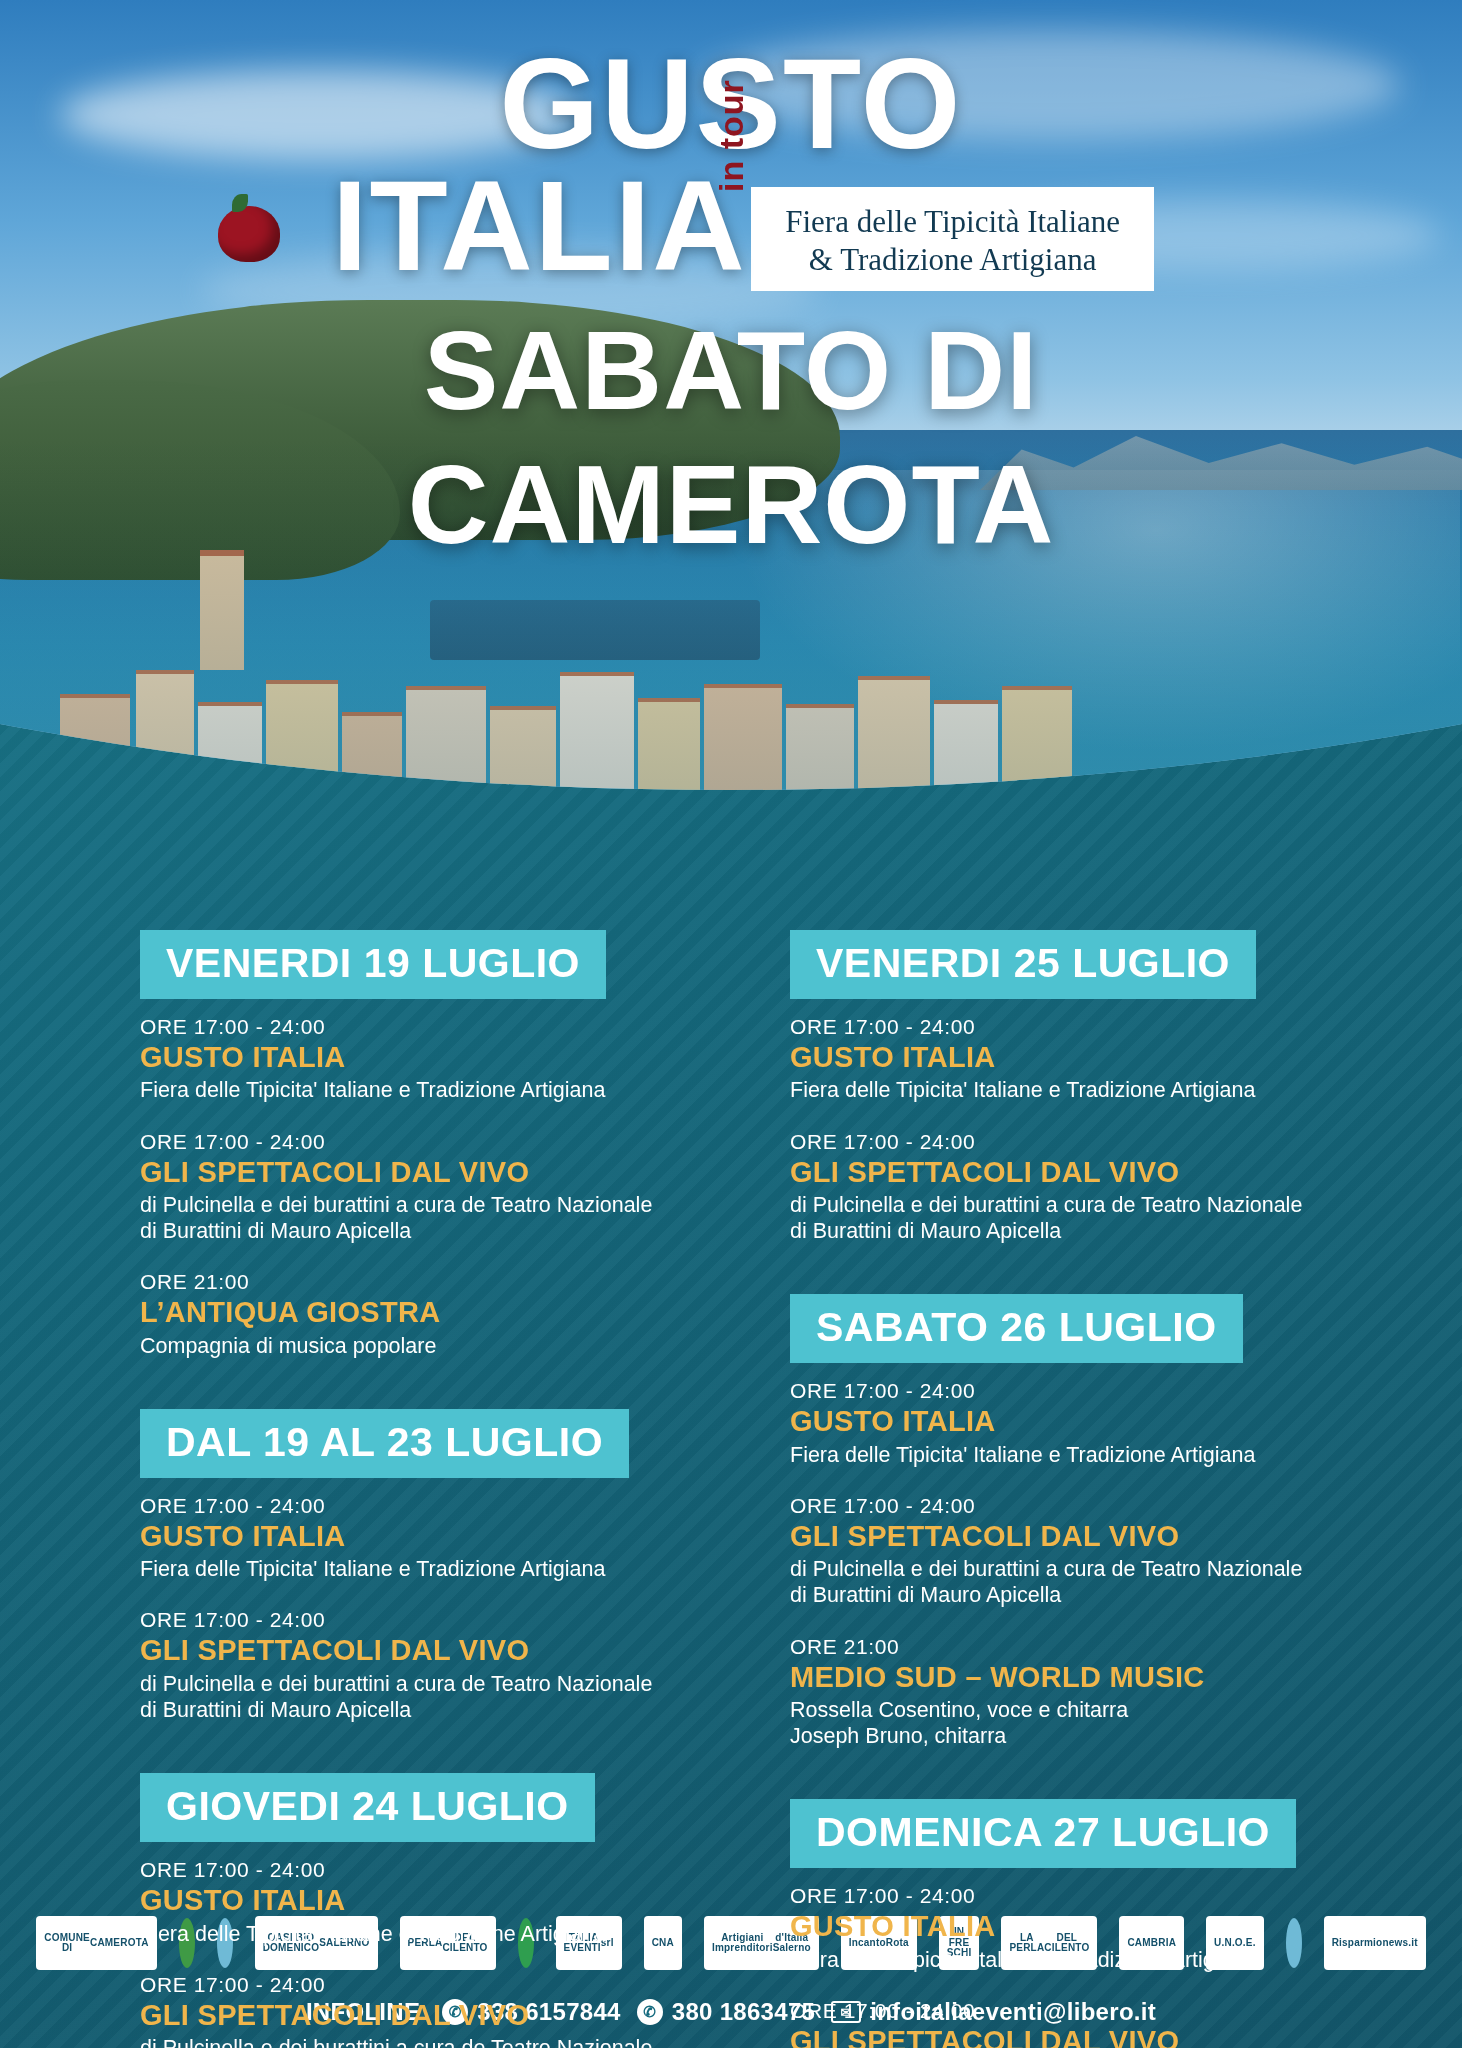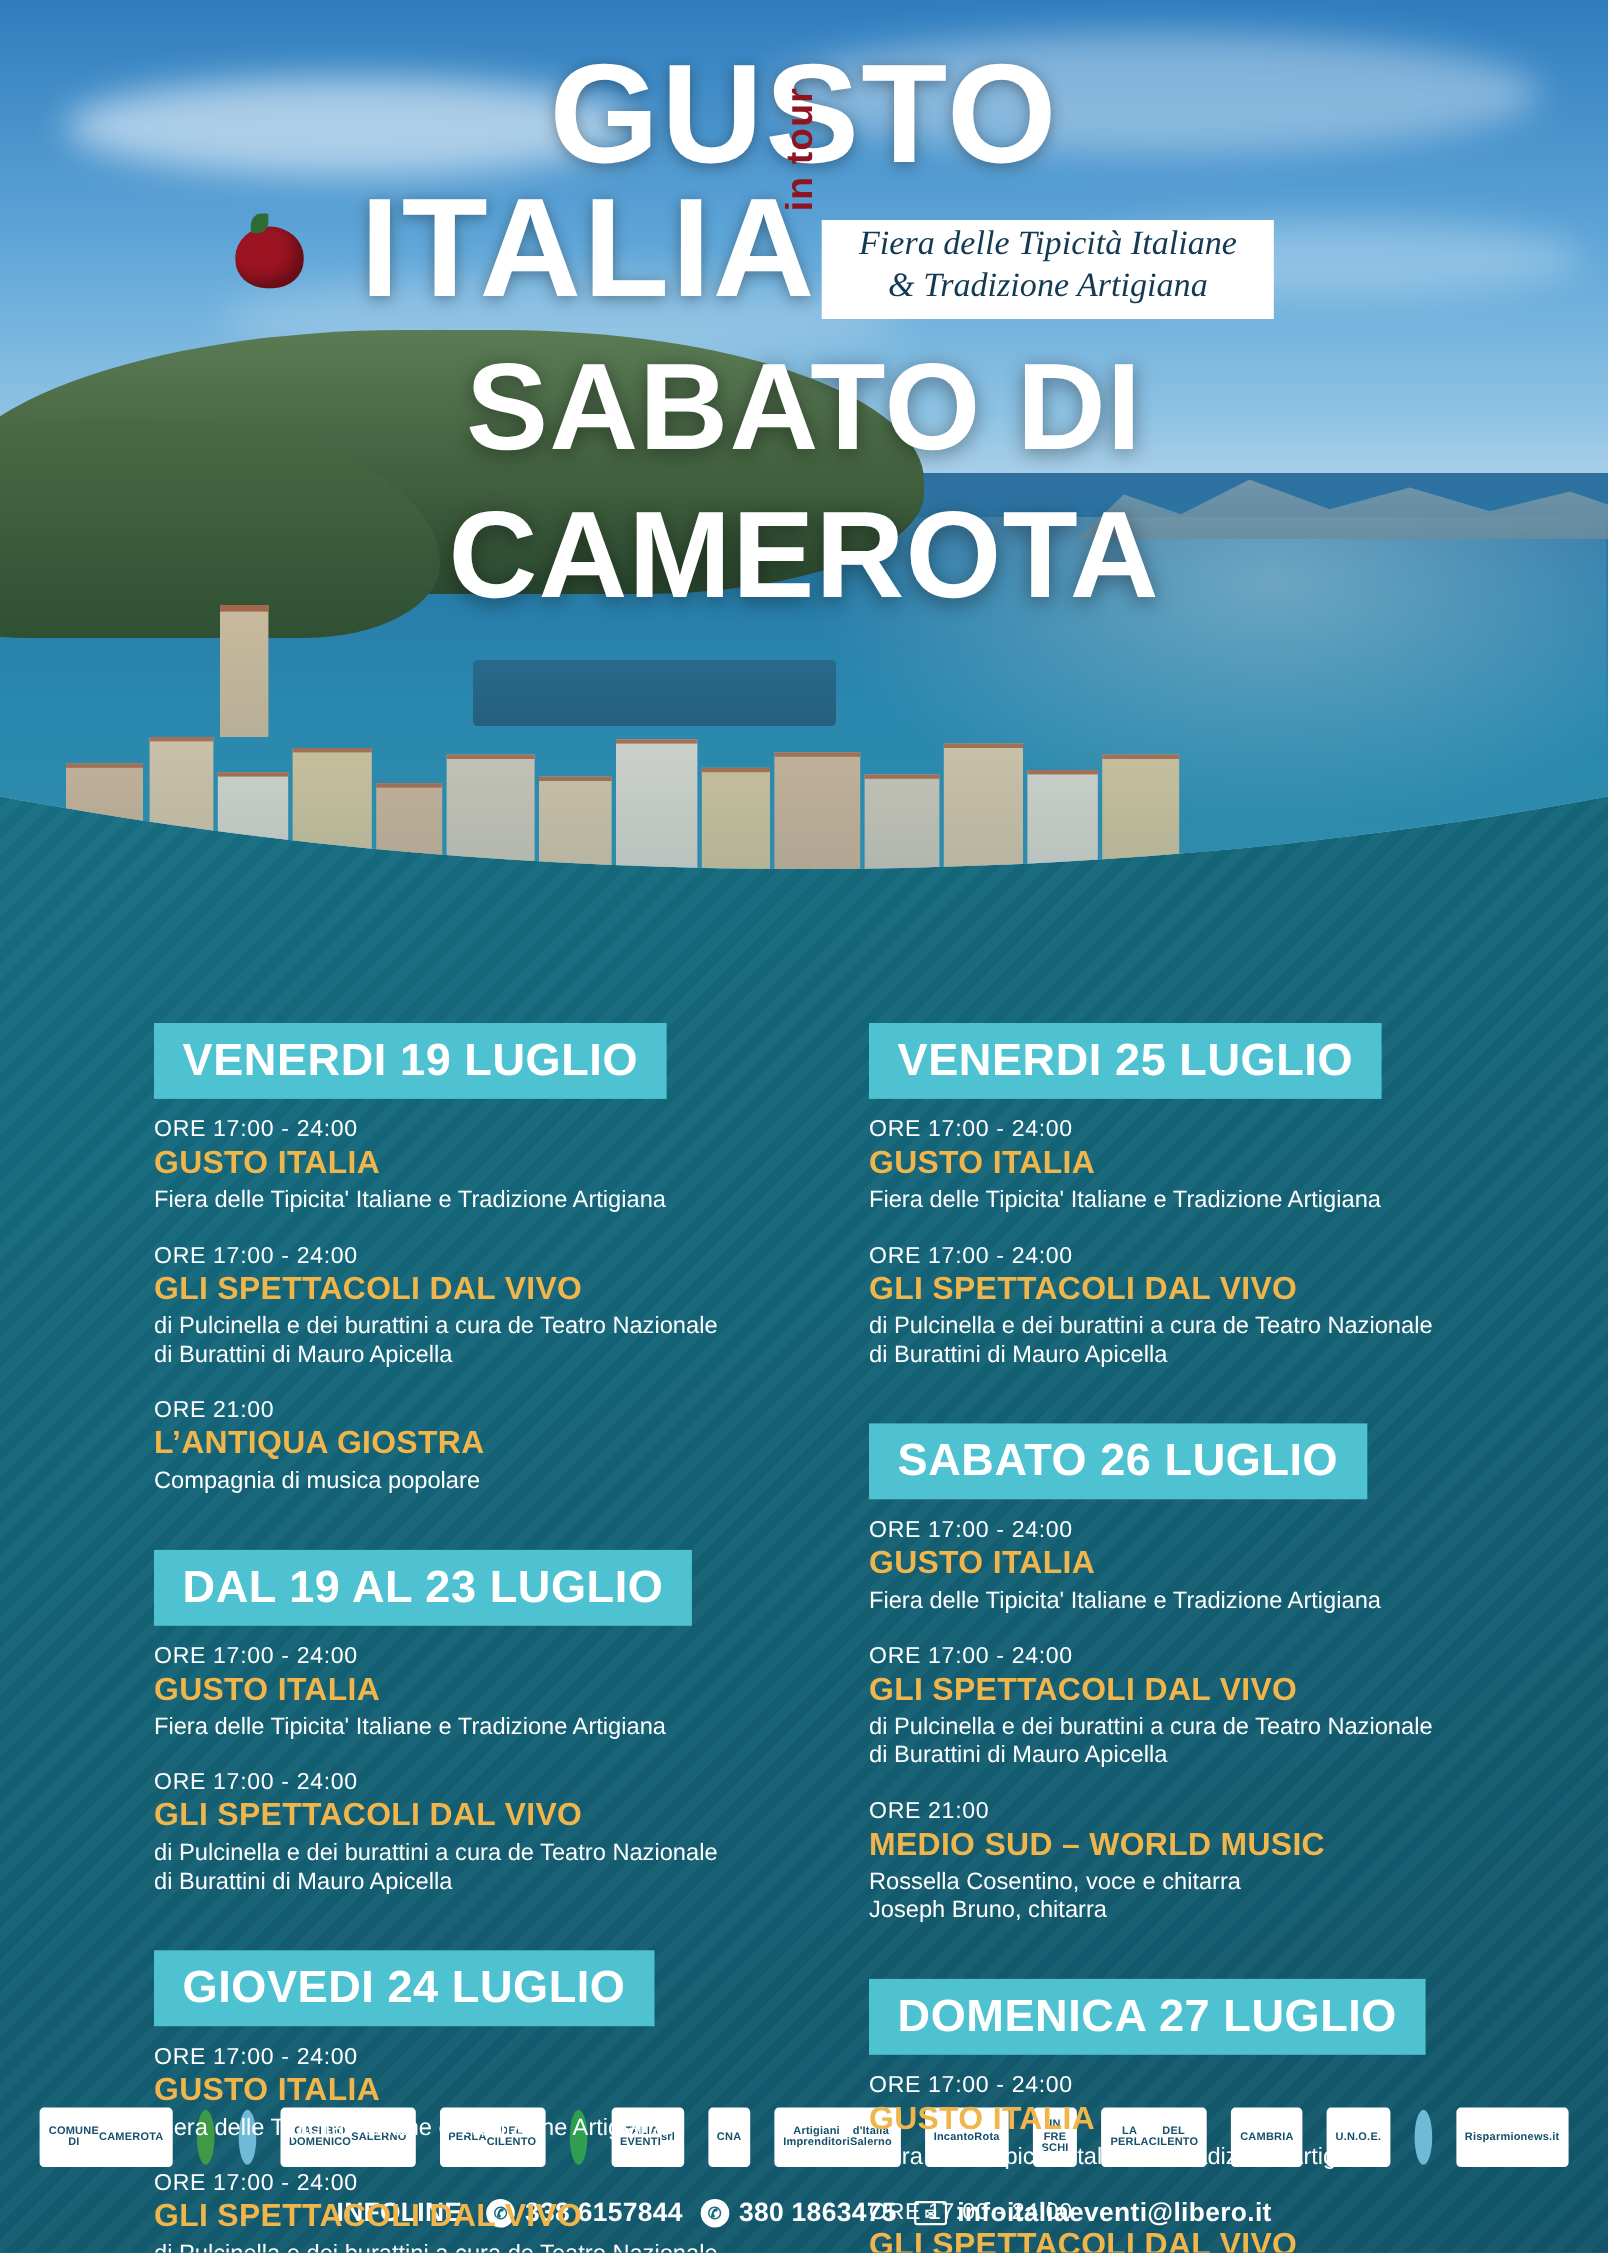--- a/index.html
+++ b/index.html
@@ -118,21 +118,21 @@
     border-radius: 60% 10% 60% 10%;
   }
   .intour {
     position: absolute; right: -78px; top: 30px;
     transform: rotate(-90deg); transform-origin: left top;
     font-size: 34px; font-weight: bold; color: #8e1520;
     letter-spacing: 1px; white-space: nowrap;
   }
   .subtitle-box {
     display: inline-block; margin-top: 14px;
-    background: #ffffff; padding: 2px 34px 12px 34px; font-style: italic;
+    background: #ffffff; padding: 16px 34px 12px 34px;
   }
   .subtitle-box div {
     font-family: "Liberation Serif", serif;
     font-size: 31px; color: #123a52; line-height: 1.22;
   }
   .t-place {
     margin-top: 26px;
     font-size: 112px; font-weight: bold; color: #ffffff;
     letter-spacing: 1px; line-height: 0.97;
     text-shadow: 0 4px 18px rgba(0,0,0,0.4);

